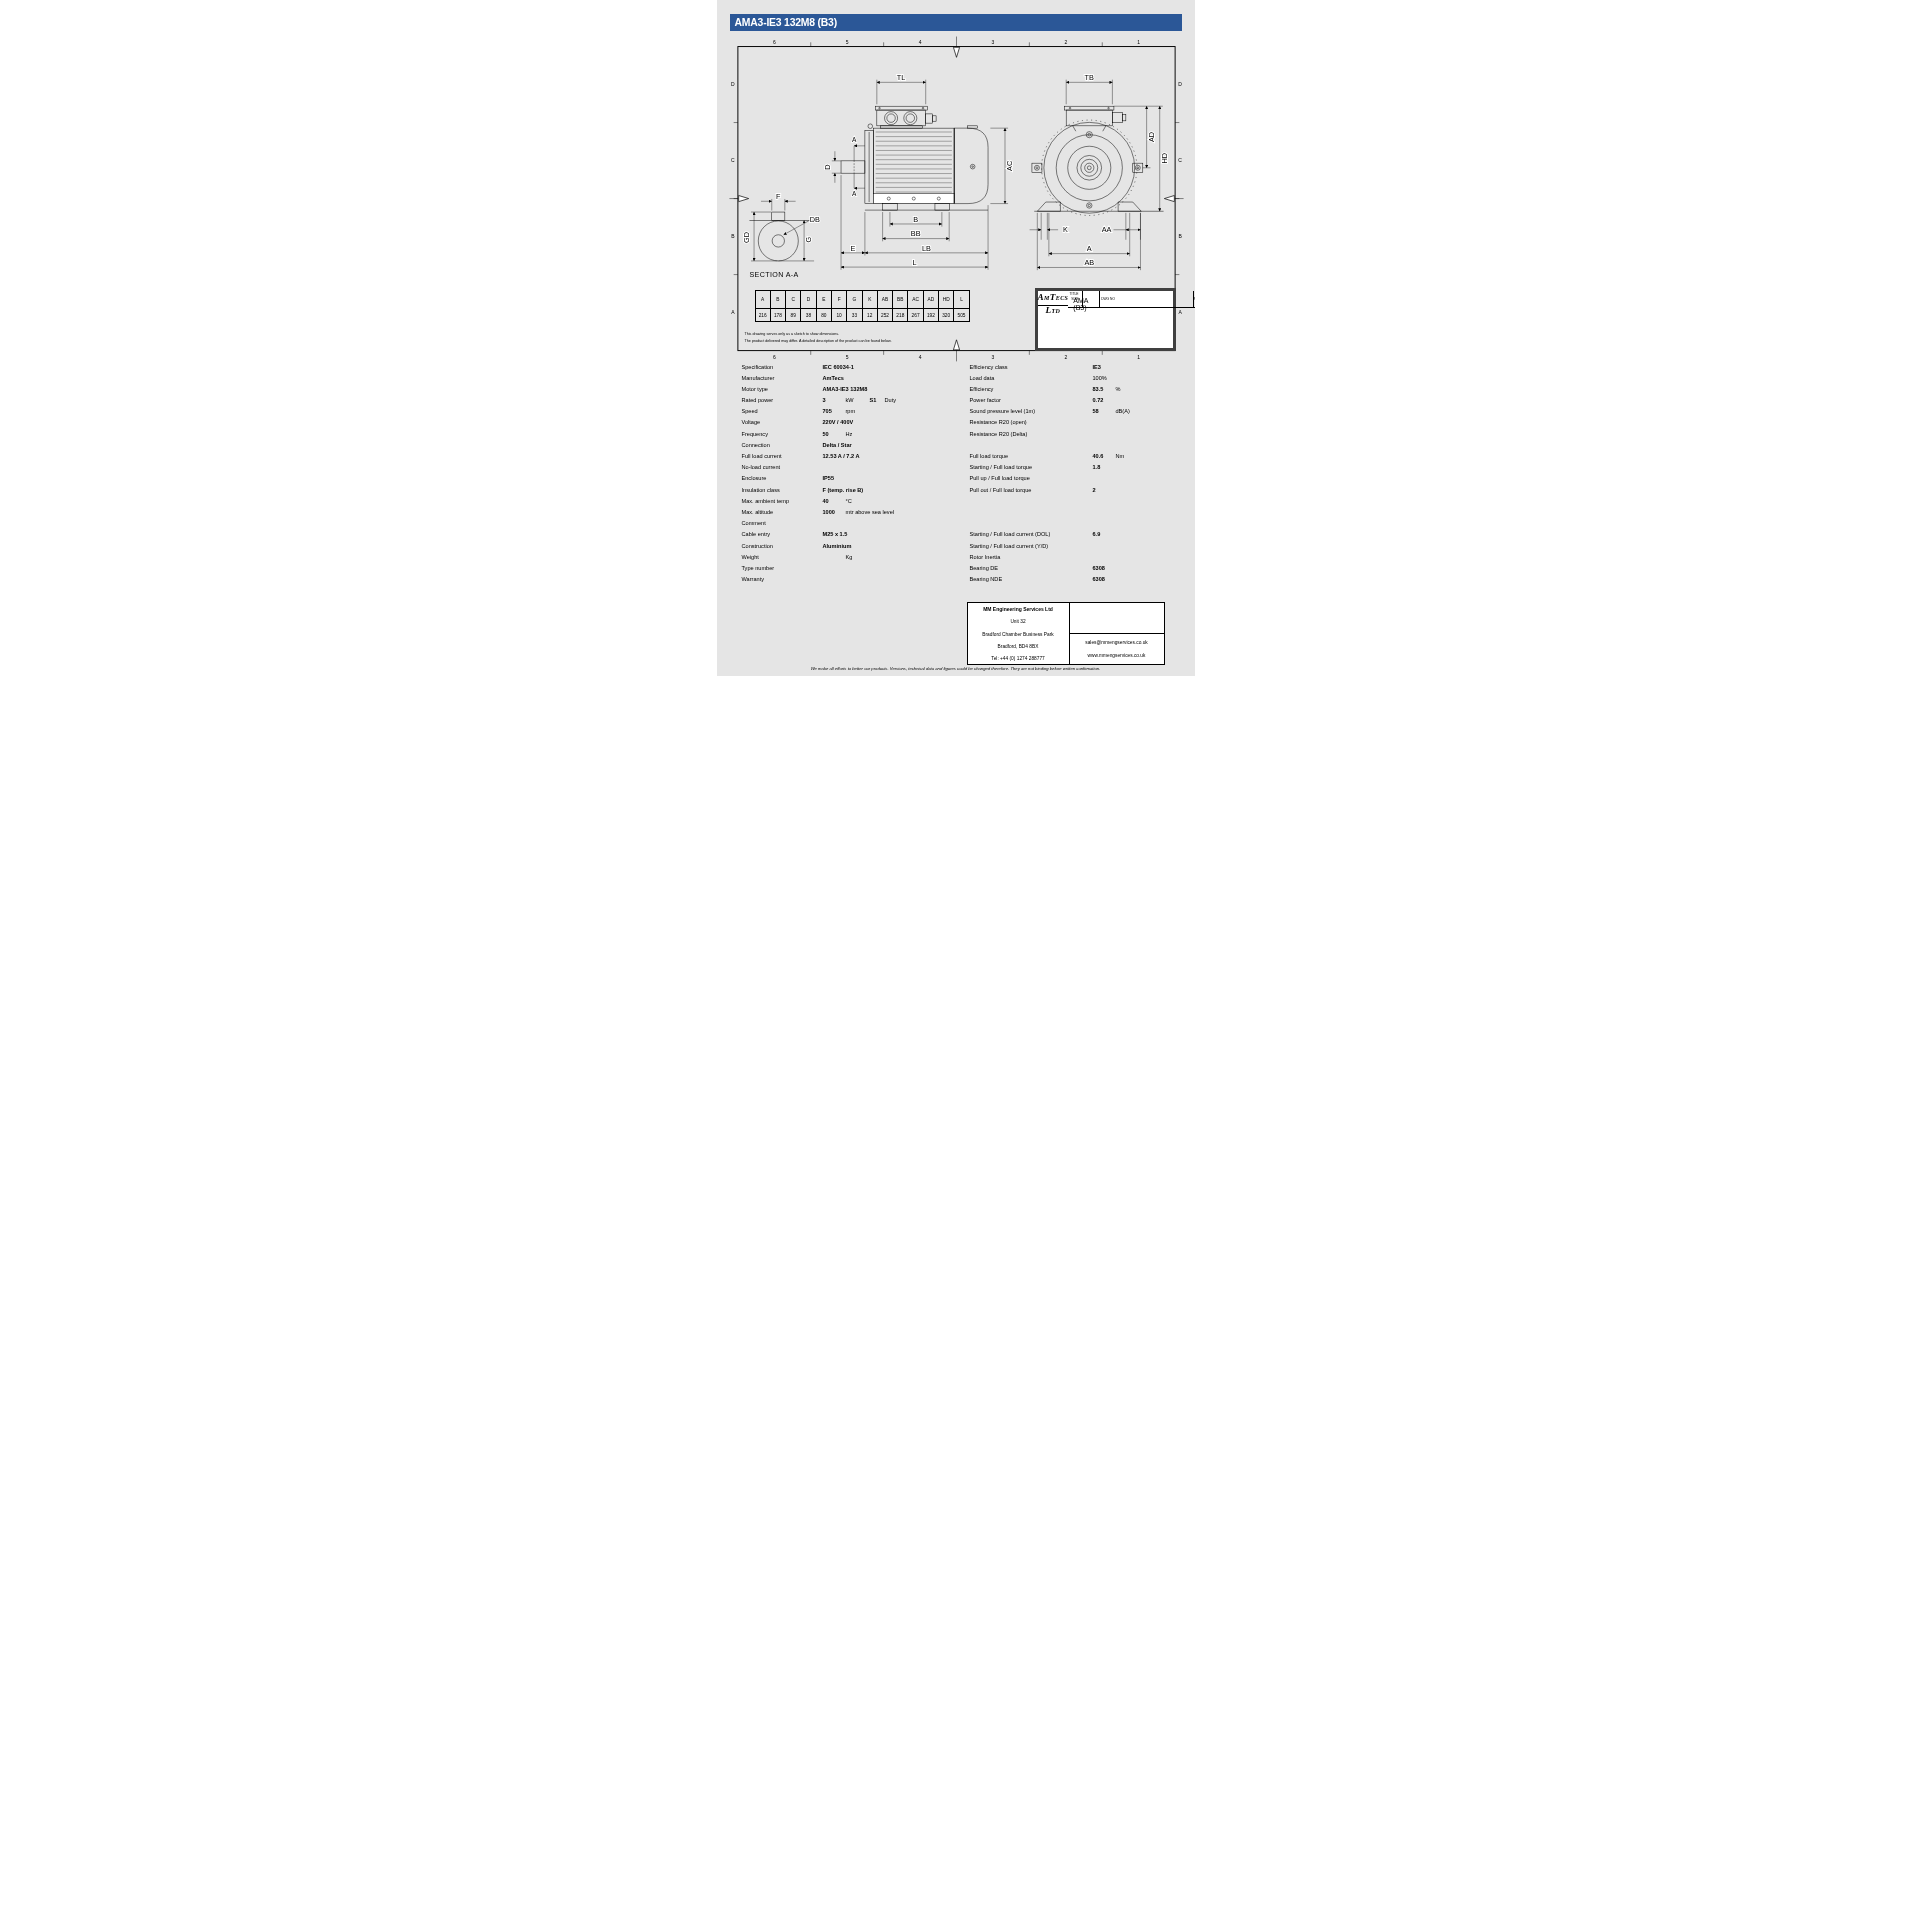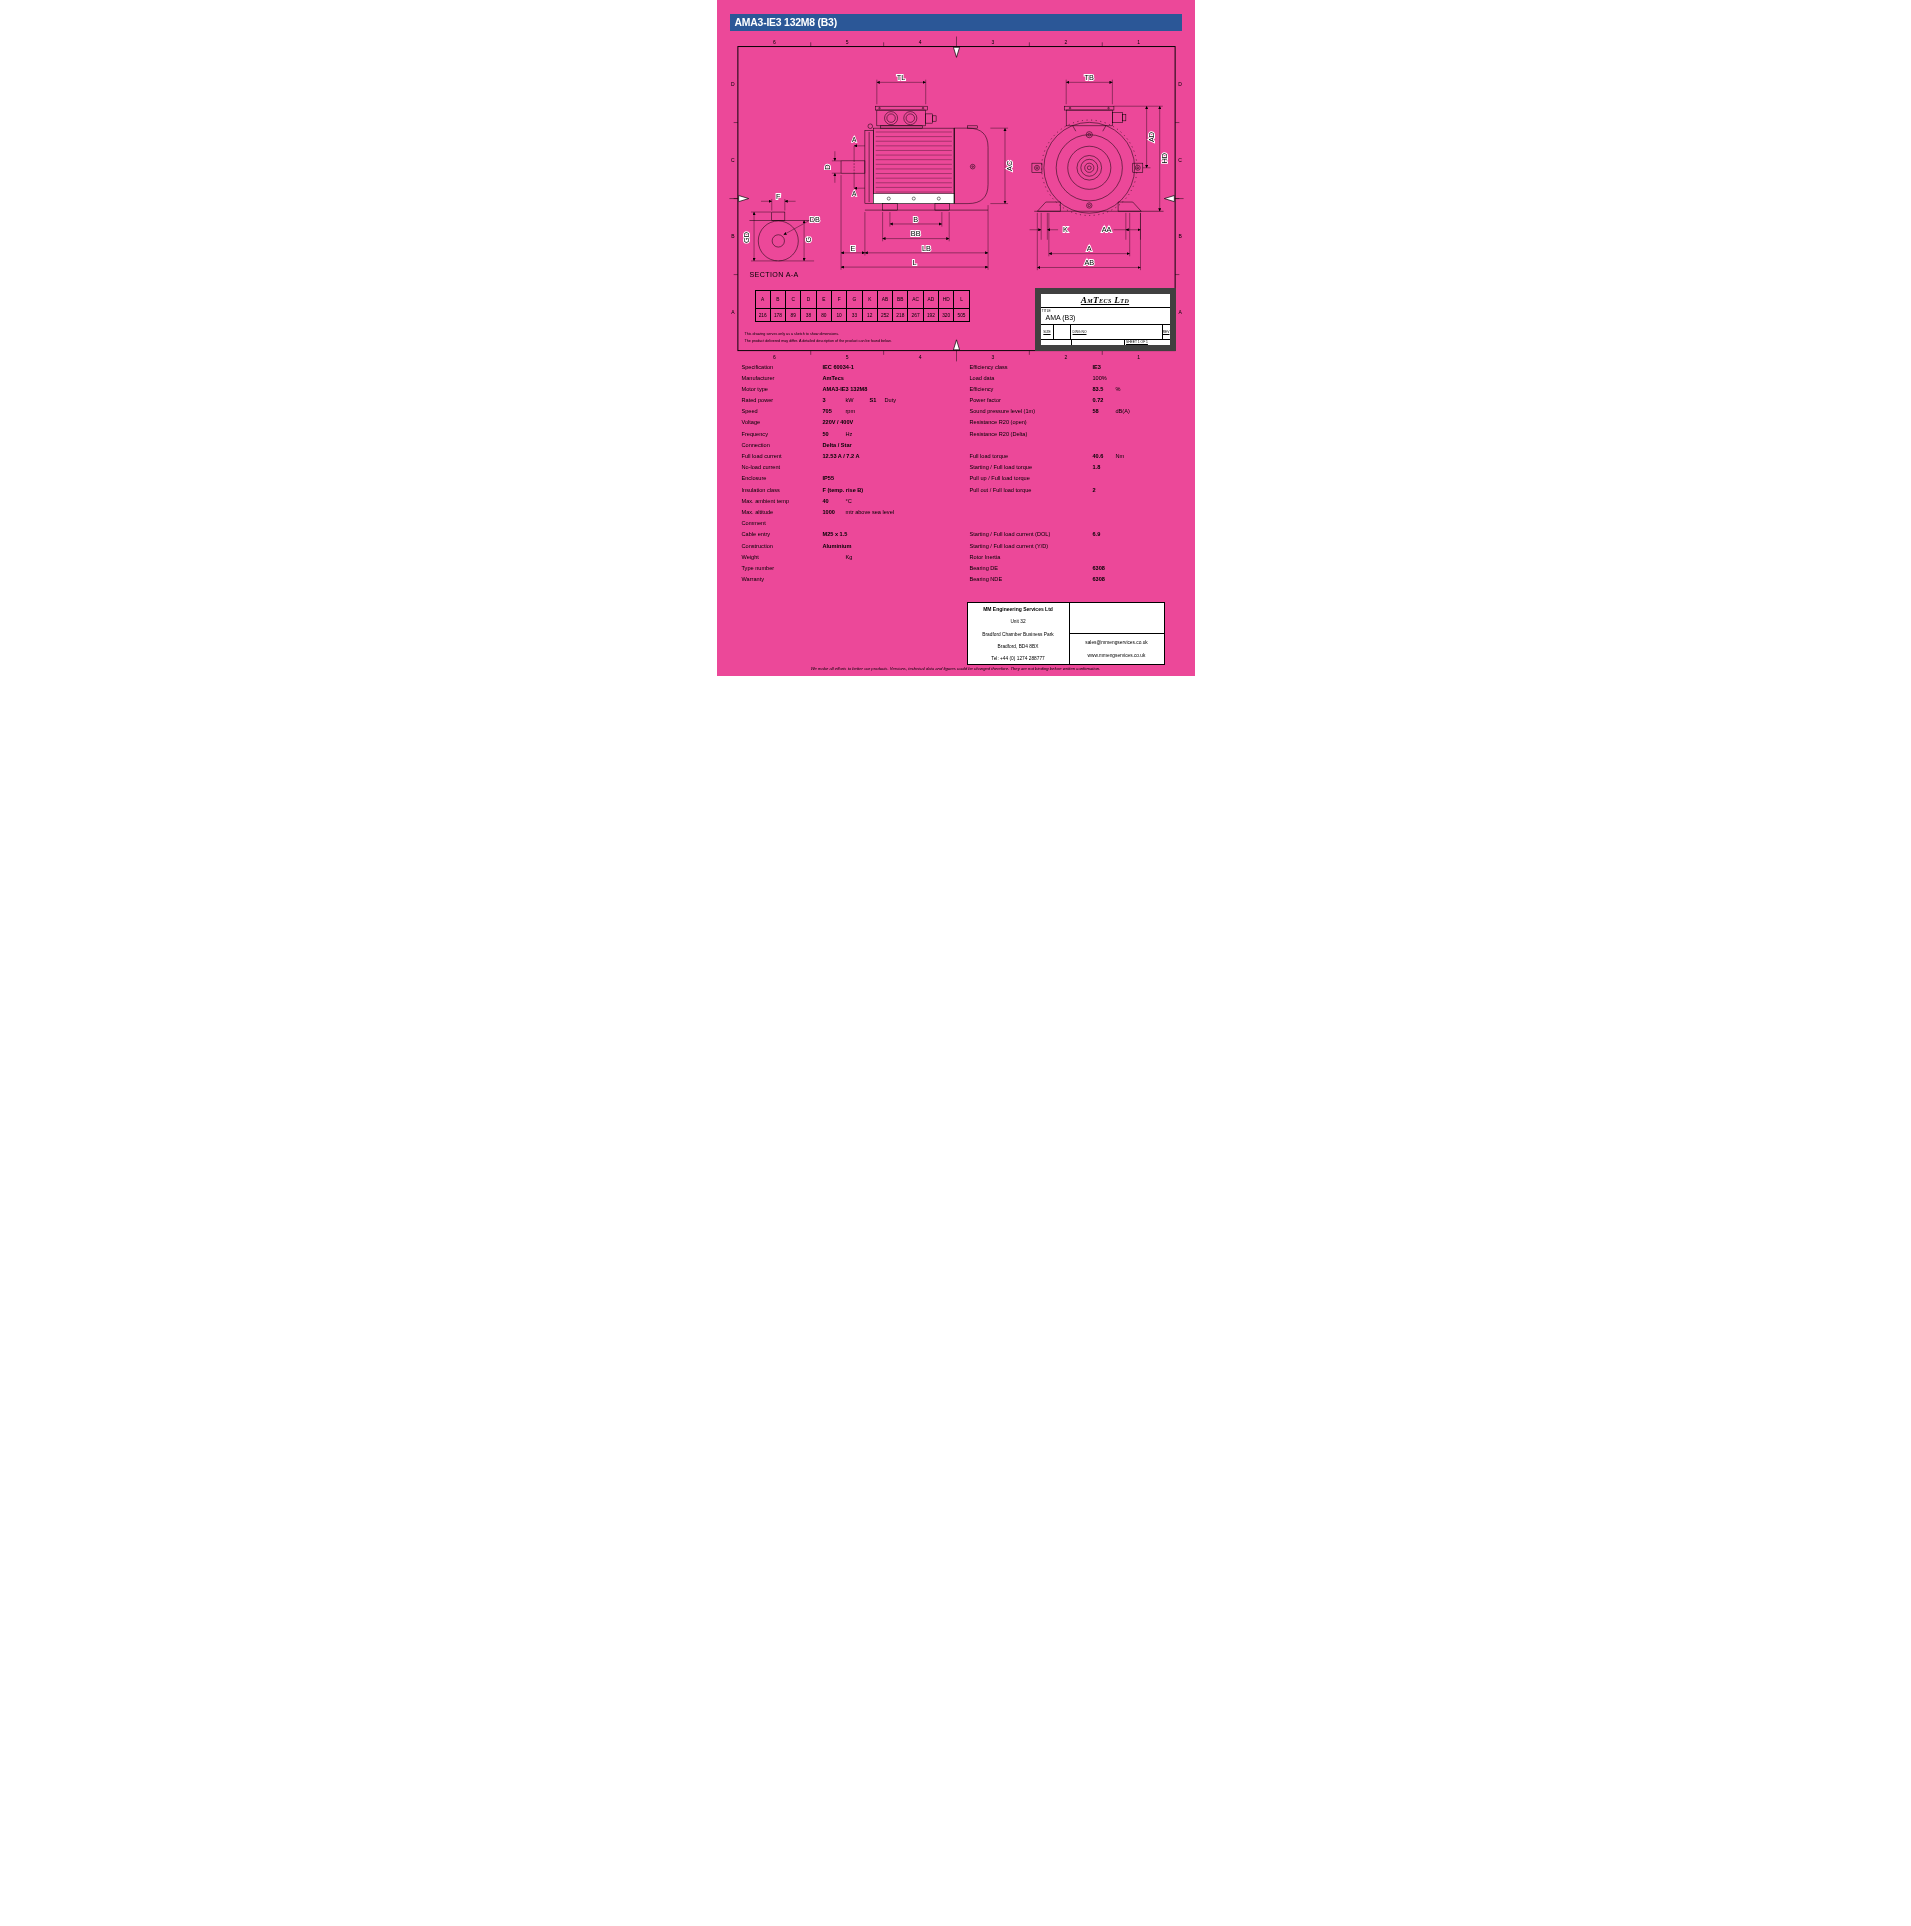--- a/index.html
+++ b/index.html
@@ -1,17 +1,17 @@
 <!DOCTYPE html>
 <html style="font-size:6.2px"><head>
 <meta charset="utf-8">
 <style>
   html,body{margin:0;padding:0;background:#fff;}
   body{font-family:"Liberation Sans",sans-serif;color:#000;}
-  .page{position:relative;width:478px;height:676px;margin:0 auto;background:#ec4899;overflow:hidden;}
+  .page{position:relative;width:478px;height:676px;margin:0 auto;background:#e5e5e5;overflow:hidden;}
 
   
   .header-bar{position:absolute;left:13px;top:14.3px;width:452px;height:16.6px;display:flex;align-items:center;}
   .header-bar span{color:#fff;font-size:10.4px;font-weight:bold;padding-left:5px;letter-spacing:-0.2px;white-space:nowrap;}
 
   
   svg.sheet{position:absolute;left:11.2px;top:35px;}
   svg text{font-family:"Liberation Sans",sans-serif;fill:#000;}
   .frame{fill:none;stroke:#000;stroke-width:2.5;}
   .tick{stroke:#000;stroke-width:1.2;}
@@ -31,21 +31,21 @@
   
   .note{position:absolute;left:28px;top:331px;font-size:3.7px;line-height:6.5px;}
 
   
   table.dims{position:absolute;left:38px;top:290px;border-collapse:collapse;table-layout:fixed;border:1px solid #000;}
   table.dims td{border:0.5px solid #000;width:14.3px;text-align:center;font-size:4.8px;padding:0;}
   table.dims thead td{height:17.3px;border-bottom:0.8px solid #000;}
   table.dims tbody td{height:12px;}
 
   
-  .tblock{position:absolute;left:318px;top:288px;width:141px;height:63px;border:6px solid #404040;box-sizing:border-box;display:flex;flex-direction:column;background:#fff;text-decoration:underline;}
+  .tblock{position:absolute;left:318px;top:288px;width:141px;height:63px;border:3px solid #404040;box-sizing:border-box;display:flex;background:#fff;}
   .tb-logo{height:14px;border-bottom:0.8px solid #000;font-family:"Liberation Serif",serif;font-style:italic;font-weight:bold;font-variant:small-caps;font-size:9.2px;text-align:center;line-height:13px;letter-spacing:0.4px;}
   .tb-titlerow{height:17.7px;border-bottom:0.8px solid #000;position:relative;}
   .tb-small{font-size:3.3px;}
   .tb-titlerow .tb-small{position:absolute;left:1.2px;top:0.8px;}
   .tb-title{position:absolute;left:5px;top:5.8px;font-size:7px;}
   .tb-meta{height:16px;border-bottom:0.8px solid #000;display:flex;}
   .tb-meta>div{border-right:0.8px solid #000;display:flex;align-items:center;box-sizing:border-box;}
   .m1{width:14.3px;justify-content:center;}
   .m2{width:17px;}
   .m3{width:94px;padding-left:1.5px;}

